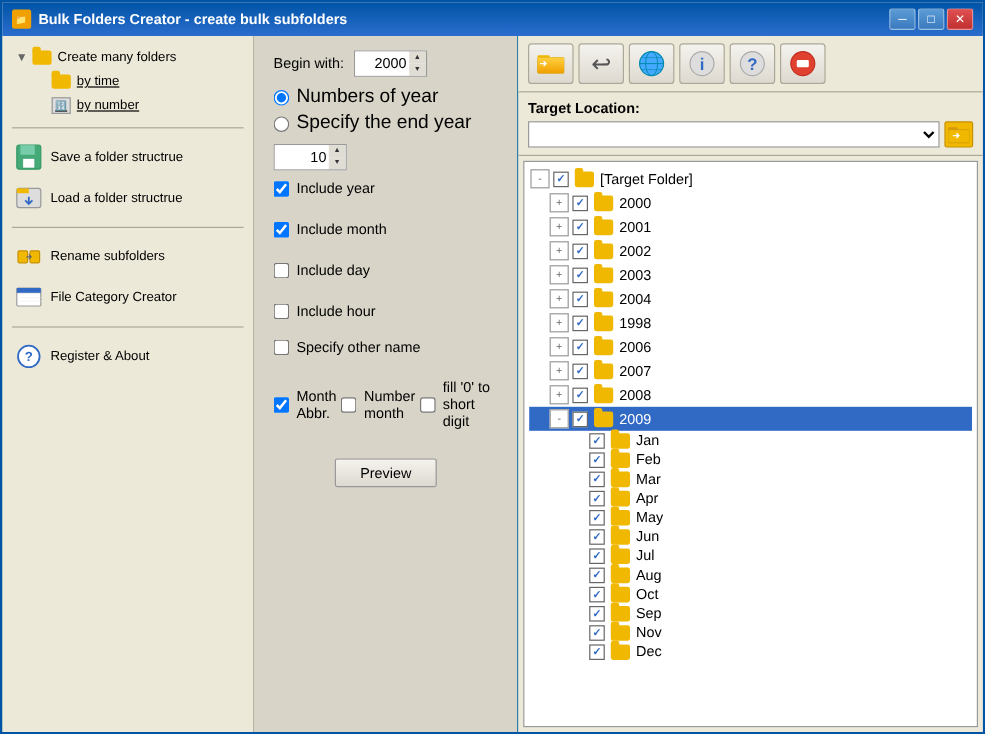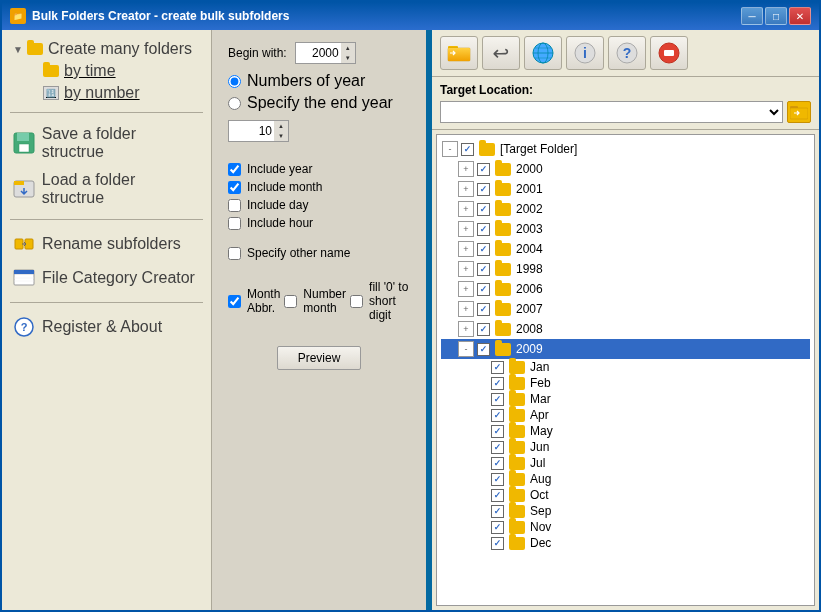--- a/index.html
+++ b/index.html
@@ -134,22 +134,22 @@
       position: absolute;
       top: -3px;
       left: 0;
       width: 7px;
       height: 4px;
       background: #f0b800;
       border-radius: 2px 2px 0 0;
     }
 
     .tree-label {
-      font-size: 16px;
-      color: #404040;
+      font-size: 11px;
+      color: #000000;
     }
 
     .tree-children {
       margin-left: 16px;
       text-decoration: underline;
     }
 
     .sidebar-divider {
       height: 1px;
       background: #aca899;
@@ -170,21 +170,21 @@
       margin-right: 6px;
       display: flex;
       align-items: center;
       justify-content: center;
     }
 
     
     .middle-panel {
       width: 220px;
       background: #d8d4c8;
-      border-right: 6px solid #0369a1;
+      border-right: 1px solid #0369a1;
       padding: 12px 16px;
       display: flex;
       flex-direction: column;
       gap: 8px;
     }
 
     .begin-with-row {
       display: flex;
       align-items: center;
       gap: 8px;
@@ -256,22 +256,22 @@
 
     .count-row {
       display: flex;
       align-items: center;
       gap: 4px;
     }
 
     .checkbox-group {
       display: flex;
       flex-direction: column;
-      gap: 4px;
-      margin-top: 12px;
+      gap: 20px;
+      margin-top: 0;
     }
 
     .checkbox-row {
       display: flex;
       align-items: center;
       gap: 6px;
     }
 
     .checkbox-row input[type="checkbox"] {
       margin: 0;

